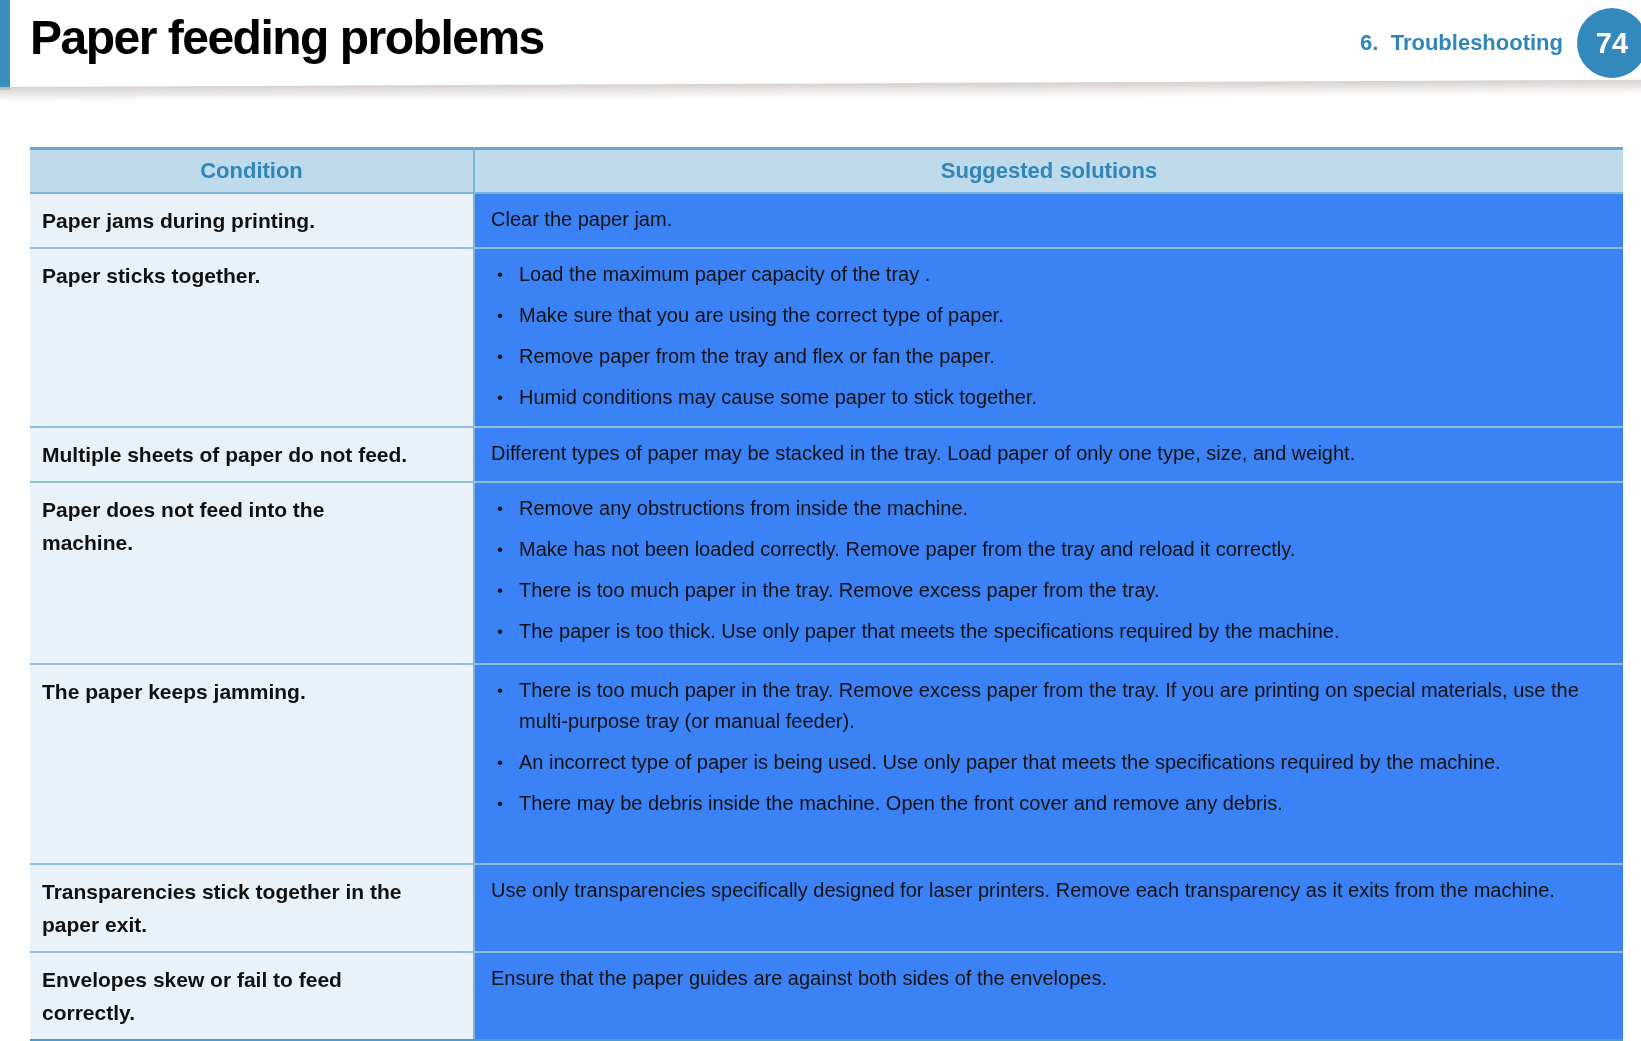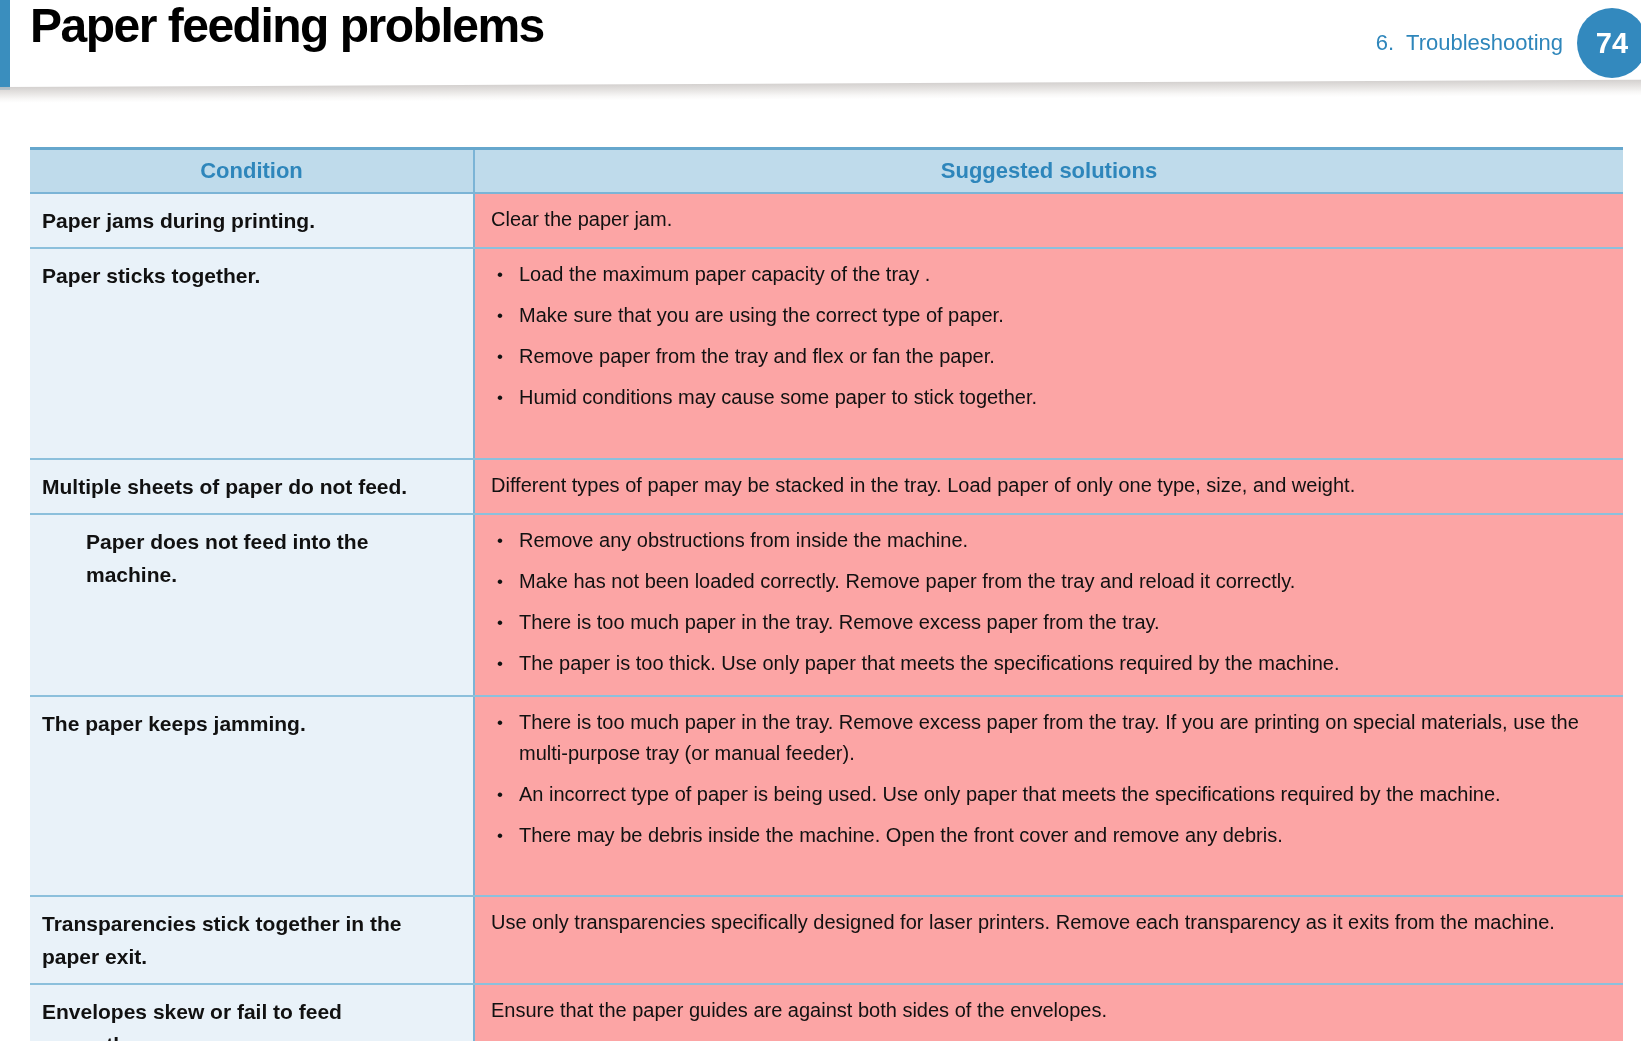--- a/index.html
+++ b/index.html
@@ -21,36 +21,37 @@
     width: 10px; height: 90px;
     background: #3A8EBE;
   }
   .page-header {
     position: absolute;
     left: 30px; top: 0; right: 0;
     height: 90px;
   }
   .page-title {
     margin: 0;
+    padding-top: 12px;
     font-size: 48px;
     font-weight: 900;
     letter-spacing: -1.5px;
     color: #000000;
     line-height: 1.1;
   }
   .header-right {
     position: absolute;
     right: 0px; top: 8px;
     display: flex;
     align-items: center;
     gap: 14px;
   }
   .chapter-label {
     font-size: 22px;
-    font-weight: 400;
+    font-weight: 700;
     color: #2E86BB;
     white-space: pre;
   }
   .page-badge {
     width: 70px; height: 70px;
     border-radius: 50%;
     background: #3389BE;
     color: #ffffff;
     font-size: 29px;
     font-weight: 700;
@@ -98,38 +99,38 @@
     padding: 10px 10px 10px 12px;
   }
   tbody td.cond {
     background: #E9F2F9;
     border-right: 2px solid #7BB4D6;
     font-weight: 700;
     font-size: 21px;
     line-height: 33px;
   }
   tbody td.sol {
-    background: #fca5a5;
+    background: #3b82f6;
     font-size: 20px;
     line-height: 31px;
     padding-left: 16px;
   }
   tbody tr:last-child td { border-bottom: 4px solid #4D9BC6; }
 
   
   tbody tr:nth-child(1) { height: 55px; }
-  tbody tr:nth-child(2) { height: 211px; margin-top: 24px; }
+  tbody tr:nth-child(2) { height: 179px; margin-top: 24px; }
   tbody tr:nth-child(3) { height: 53px; }
   tbody tr:nth-child(4) { height: 182px; }
   tbody tr:nth-child(5) { height: 200px; }
   tbody tr:nth-child(6) { height: 85px; }
   tbody tr:nth-child(7) { height: 86px; }
 
   
-  tbody tr:nth-child(4) .cond-text { max-width: 335px; margin-left: 44px; }
+  tbody tr:nth-child(4) .cond-text { max-width: 335px; }
   tbody tr:nth-child(6) .cond-text { max-width: 425px; }
   tbody tr:nth-child(7) .cond-text { max-width: 350px; }
 
   .bullet { display: flex; margin: 0 0 10px 0; }
   .bullet:last-child { margin-bottom: 0; }
   .dot {
     flex: none;
     width: 28px;
     padding-left: 6px;
     font-size: 17px;

